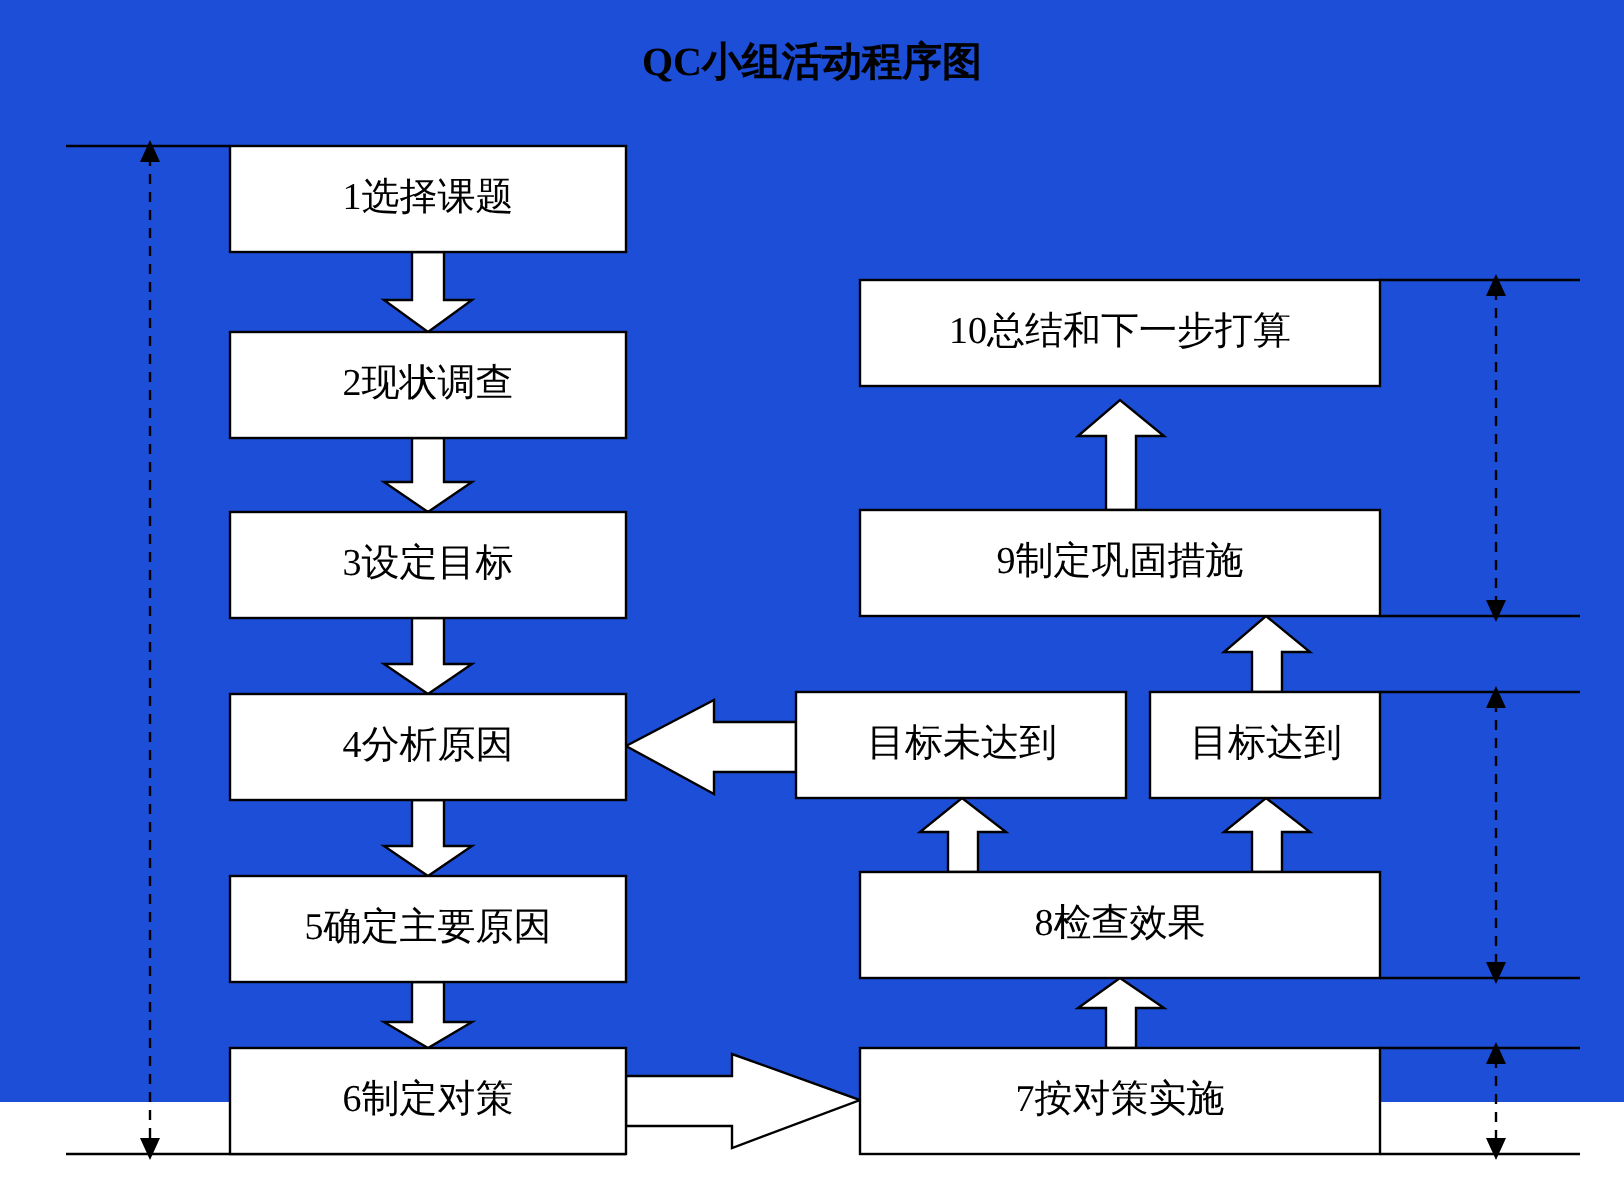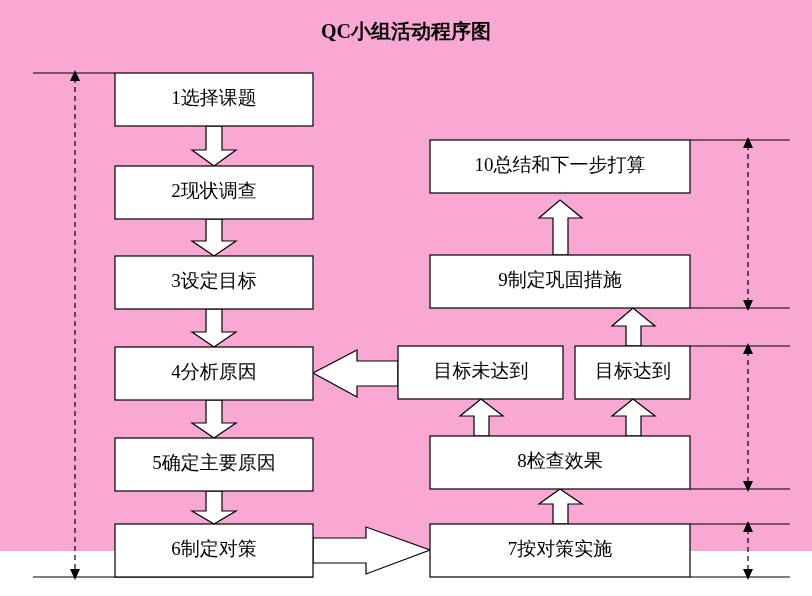--- a/index.html
+++ b/index.html
@@ -10,21 +10,21 @@
   body {
     width: 812px;
     height: 596px;
     font-family: "Liberation Serif", "DejaVu Serif", serif;
     overflow: hidden;
   }
   #chart-root {
     position: relative;
     width: 812px;
     height: 551px;
-    background: #f9a8d4;
+    background: #1d4ed8;
   }
   svg.flow {
     position: absolute;
     left: 0;
     top: 0;
     width: 812px;
     height: 596px;
   }
   .box-rect {
     fill: #ffffff;

